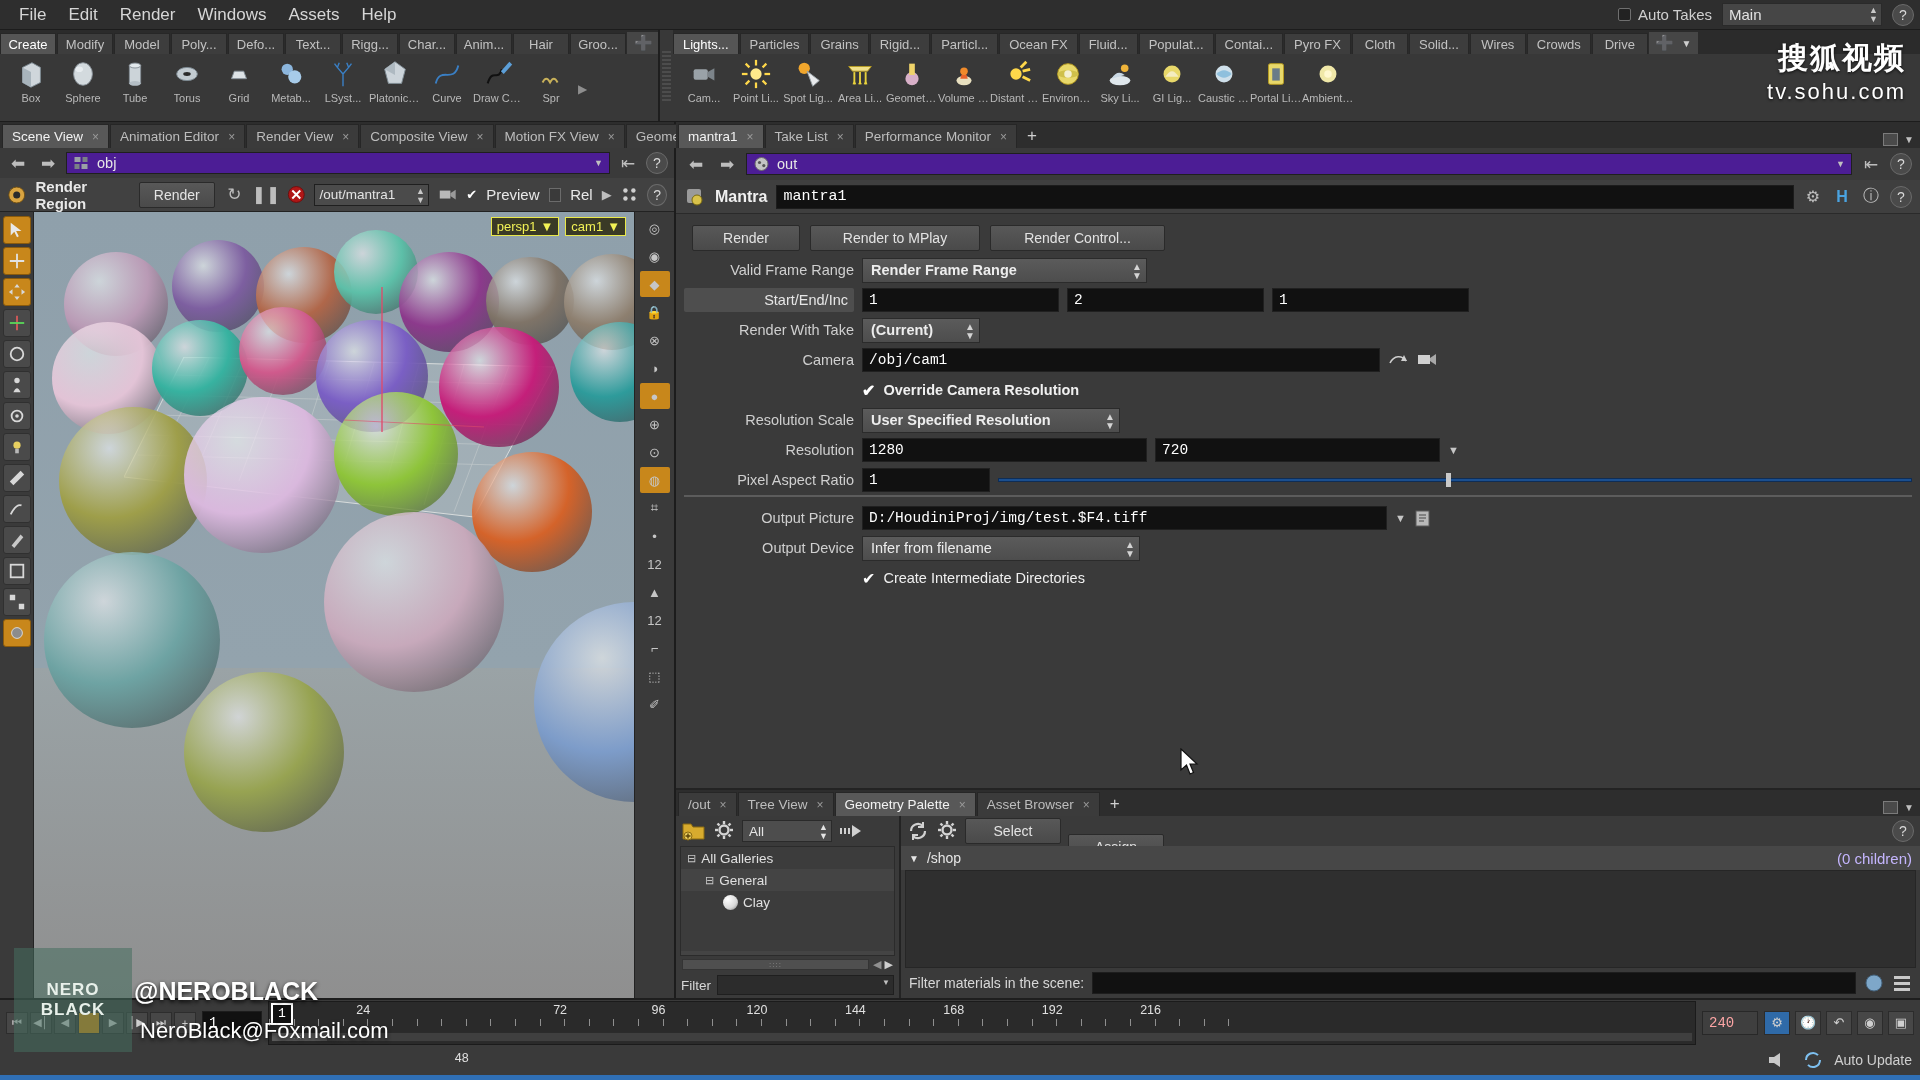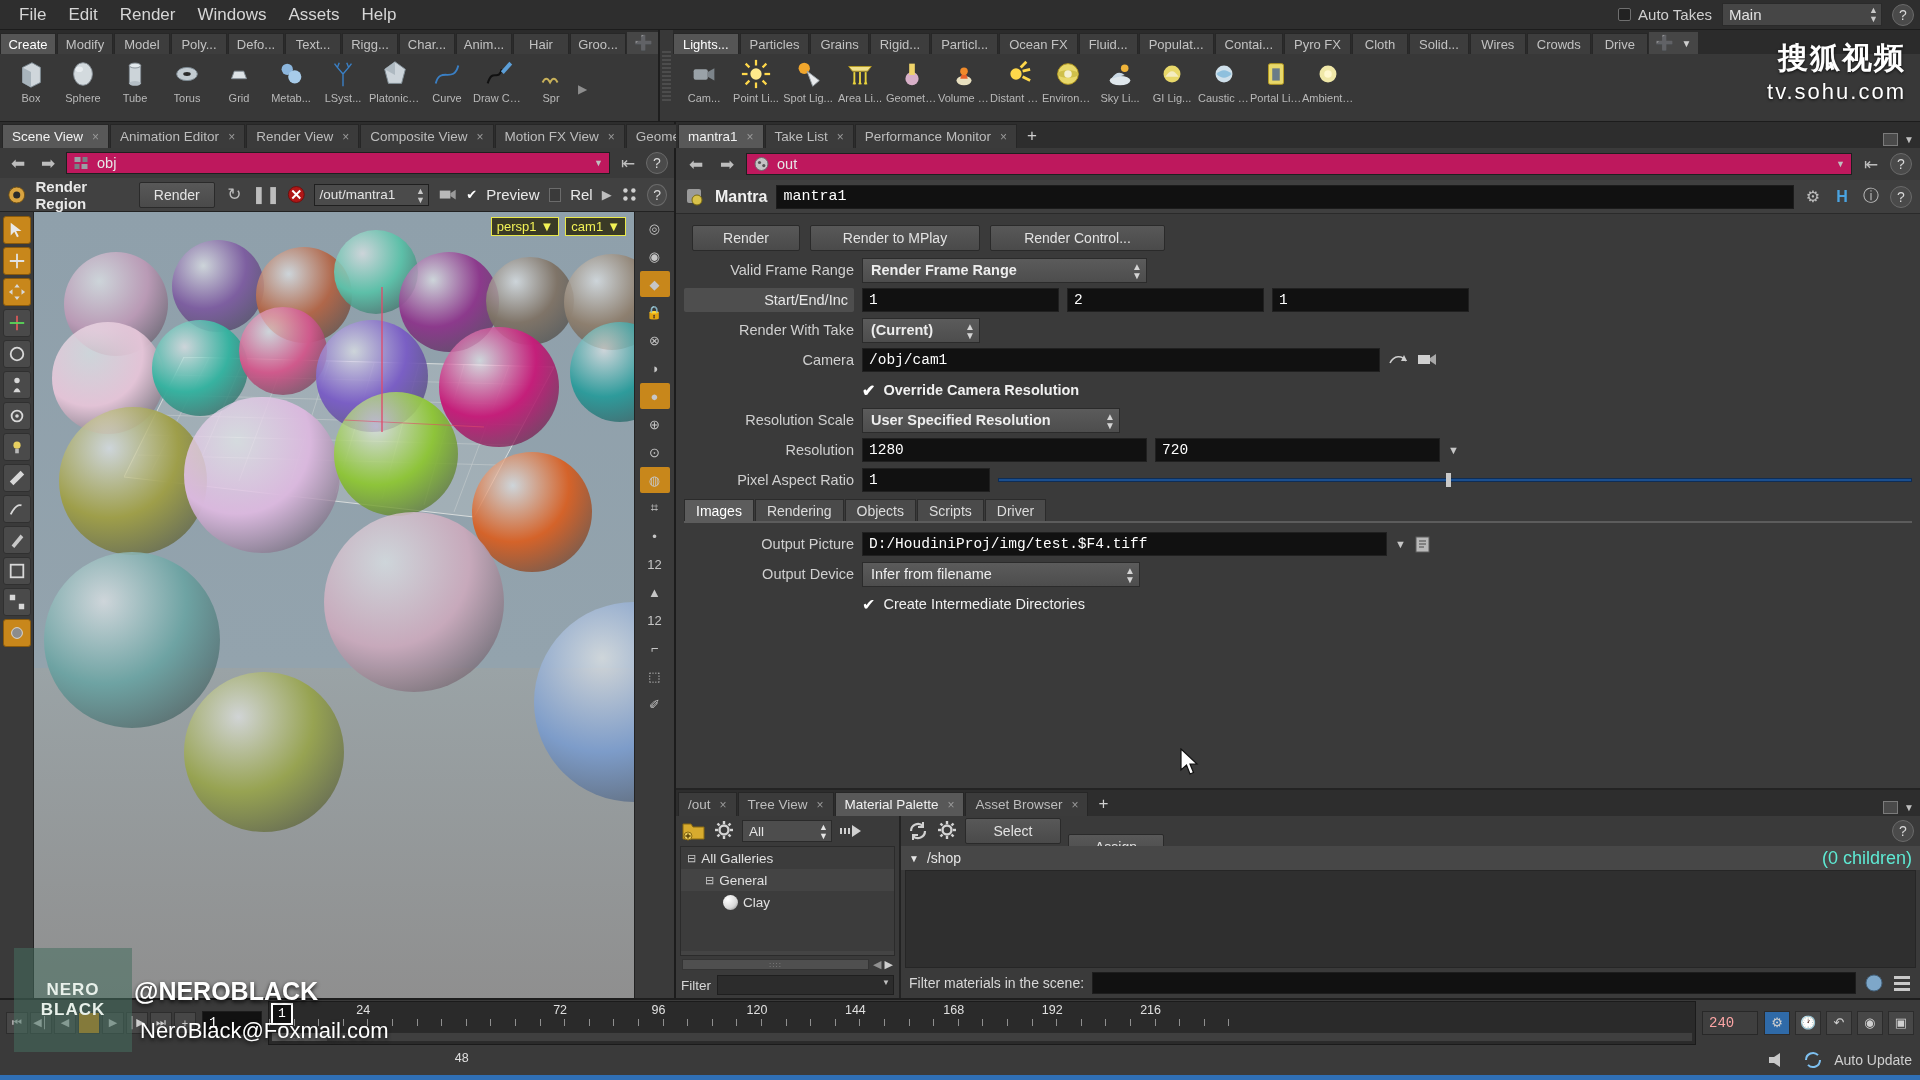--- a/index.html
+++ b/index.html
@@ -83,21 +83,21 @@
   .panetab.active { background: #585858; color: #f2f2f2; }
   .panetab .x { font-size: 12px; color: #9a9a9a; }
   .panetab-plus { padding: 0 9px; font-size: 17px; color: #d0d0d0; height: 24px; display:flex; align-items:center;}
   .tabs-right { margin-left: auto; display: flex; align-items: center; gap: 6px; padding: 0 6px 2px 0; }
   .sq-btn { width: 15px; height: 13px; border: 1px solid #7b7b7b; background: #4a4a4a; }
 
   
   .pathbar { height: 30px; background: #3a3a3a; display: flex; align-items: center; gap: 6px; padding: 0 6px; }
   .arrbtn { width: 24px; height: 22px; display: flex; align-items: center; justify-content: center; color: #bdbdbd; font-size: 17px;}
   .pathfield {
-    flex: 1; height: 22px; background: #be185d; border: 1px solid #1f1f1f;
+    flex: 1; height: 22px; background: #4c1d95; border: 1px solid #1f1f1f;
     display: flex; align-items: center; gap: 7px; padding: 0 6px; font-size: 14.5px; color: #e6e6e6;
     position: relative;
   }
   .pathfield .caret { position: absolute; right: 6px; font-size: 9px; color: #c0c0c0;}
   .pf-icon { width: 17px; height: 16px; flex: 0 0 17px; }
 
   
   .rrbar { height: 34px; background: #414141; display: flex; align-items: center; gap: 9px; padding: 0 7px;
            border-bottom: 1px solid #222; }
   .rr-title { font-size: 15px; font-weight: bold; color: #e8e8e8; }
@@ -175,21 +175,21 @@
   .gal-sel .spin { position: absolute; right: 3px; top: 2px; font-size: 9px; line-height: 9px;}
   .tree { flex: 1; background: #3c3c3c; border: 1px solid #2b2b2b; margin: 0 4px; overflow: hidden;
           font-size: 13.5px; }
   .trow { display: flex; align-items: center; gap: 5px; height: 22px; padding-left: 6px; color: #e0e0e0;}
   .trow.alt { background: #444; }
   .sphere-ic { width: 15px; height: 15px; border-radius: 50%; }
   .filterrow { height: 26px; display: flex; align-items: center; gap: 6px; padding: 0 5px; }
   .filterfield { flex: 1; height: 20px; background: #2c2c2c; border: 1px solid #1f1f1f; position: relative;}
   .shop-hdr { height: 24px; display: flex; align-items: center; gap: 8px; padding: 0 8px;
               background: #474747; font-size: 14px; color: #e6e6e6;}
-  .shop-children { margin-left: auto; color: #5eead4; font-size: 18px;}
+  .shop-children { margin-left: auto; color: #c4b5fd; font-size: 15px;}
   .shop-area { flex: 1; background: #2f2f2f; border: 1px solid #262626; margin: 0 4px;}
   .matfilter { height: 30px; display: flex; align-items: center; gap: 8px; padding: 0 8px; font-size: 14px;}
   .matfilter-field { flex: 1; height: 22px; background: #111; border: 1px solid #1d1d1d;}
 
   
   .bottombar { height: 82px; background: #3a3a3a; border-top: 2px solid #1e1e1e; display: flex; flex-direction: column;}
   .bb-main { flex: 1; display: flex; align-items: center; gap: 6px; padding: 0 6px; }
   .transport { display: flex; align-items: center; gap: 2px; }
   .tbtn { width: 22px; height: 22px; display: flex; align-items: center; justify-content: center;
           color: #d0d0d0; font-size: 11px; background: #474747; border: 1px solid #2d2d2d;}
@@ -937,27 +937,20 @@
         <div class="prow">
           <div class="plabel">Pixel Aspect Ratio</div>
           <div class="pfield" style="width:128px;">
             <span>1</span>
           </div>
           <div class="slider-track">
             <div class="slider-knob" style="left:49%;"></div>
           </div>
         </div>
 
-        <div class="ptabs" id="subTabs">
-            <div class="ptab active">Images</div>
-            <div class="ptab">Rendering</div>
-            <div class="ptab">Objects</div>
-            <div class="ptab">Scripts</div>
-            <div class="ptab">Driver</div>
-          </div>
         <div class="ptab-underline"></div>
 
         <div class="prow" style="margin-top:6px;">
           <div class="plabel">Output Picture</div>
           <div class="pfield" style="width:525px;">
             <span>D:/HoudiniProj/img/test.$F4.tiff</span>
           </div>
           <span style="color:#c6c6c6;font-size:11px;">▼</span>
           <svg width="20" height="20" viewBox="0 0 20 20">
             <rect x="2" y="3" width="13" height="15" fill="#b9b9b9" stroke="#5c5c5c"></rect>
@@ -986,21 +979,21 @@
         <div class="panetabs" id="matTabs">
             <div class="panetab">
               <span>/out</span>
               <span class="x">×</span>
             </div>
             <div class="panetab">
               <span>Tree View</span>
               <span class="x">×</span>
             </div>
             <div class="panetab active">
-              <span>Material Palette</span>
+              <span>Geometry Palette</span>
               <span class="x">×</span>
             </div>
             <div class="panetab">
               <span>Asset Browser</span>
               <span class="x">×</span>
             </div>
             <div class="panetab-plus">+</div>
             <div class="tabs-right">
               <span class="sq-btn"></span>
               <span style="font-size:10px;color:#c0c0c0">▼</span>

